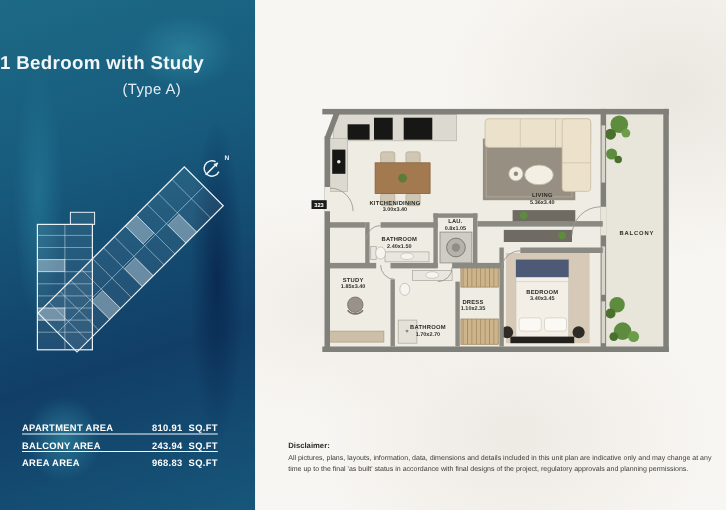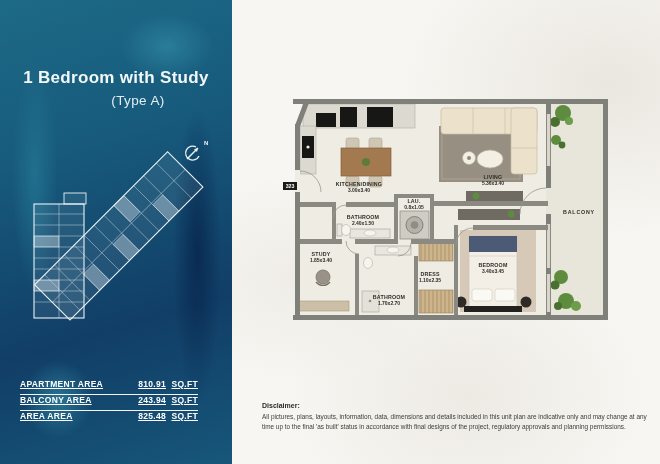--- a/index.html
+++ b/index.html
@@ -14,32 +14,32 @@
     background:
       radial-gradient(closest-side at 72% 10%, rgba(44,130,156,.85), transparent 72%),
       radial-gradient(closest-side at 15% 38%, rgba(36,118,148,.75), transparent 65%),
       radial-gradient(closest-side at 85% 55%, rgba(8,38,78,.85), transparent 70%),
       radial-gradient(closest-side at 25% 86%, rgba(52,140,165,.65), transparent 60%),
       radial-gradient(closest-side at 60% 100%, rgba(20,70,110,.8), transparent 75%),
       linear-gradient(163deg,#1d6a86 0%,#175a7c 32%,#113e66 68%,#17567a 100%);
     color:#fff;
   }
   .sidebar-title{
-    margin-top:68px;text-align:center;
+    margin-top:48px;
     font-size:17px;font-weight:700;letter-spacing:.3px;color:#f2f7fa;
   }
   .sidebar-subtitle{
     margin-top:5px;text-align:center;
     font-size:13.5px;font-weight:400;letter-spacing:.4px;color:#e4edf3;padding-left:44px;
   }
   .minimap{position:absolute;left:10px;top:130px;width:214px;height:204px;}
   .area-table{position:absolute;left:20px;top:379px;width:178px;font-weight:700;}
   .area-row{
-    display:flex;align-items:flex-start;height:15px;padding:0 0;
-    font-size:8.5px;letter-spacing:.3px;color:#fff;text-decoration:underline;
+    display:flex;align-items:flex-end;height:15px;padding:0 0;
+    font-size:8.5px;letter-spacing:.3px;color:#fff;
   }
   .area-row.bordered{border-bottom:1px solid rgba(255,255,255,.95);}
   .area-label{flex:1;text-align:left;}
   .area-value{width:38px;text-align:right;}
   .area-unit{width:32px;text-align:right;}
   
   .content{
     position:absolute;left:232px;top:0;width:428px;height:464px;
     background:
       radial-gradient(ellipse 300px 220px at 88% 18%, rgba(208,203,192,.35), transparent 70%),
@@ -121,21 +121,21 @@
       <span class="area-value">810.91</span>
       <span class="area-unit">SQ.FT</span>
     </div>
     <div class="area-row bordered">
       <span class="area-label">BALCONY AREA</span>
       <span class="area-value">243.94</span>
       <span class="area-unit">SQ.FT</span>
     </div>
     <div class="area-row">
       <span class="area-label">AREA AREA</span>
-      <span class="area-value">825.48</span>
+      <span class="area-value">968.83</span>
       <span class="area-unit">SQ.FT</span>
     </div>
   </div>
 </div>
 
 <div class="content">
 
   <div class="plan-wrap">
     <svg viewBox="0 0 342 250" width="342" height="250">
 

